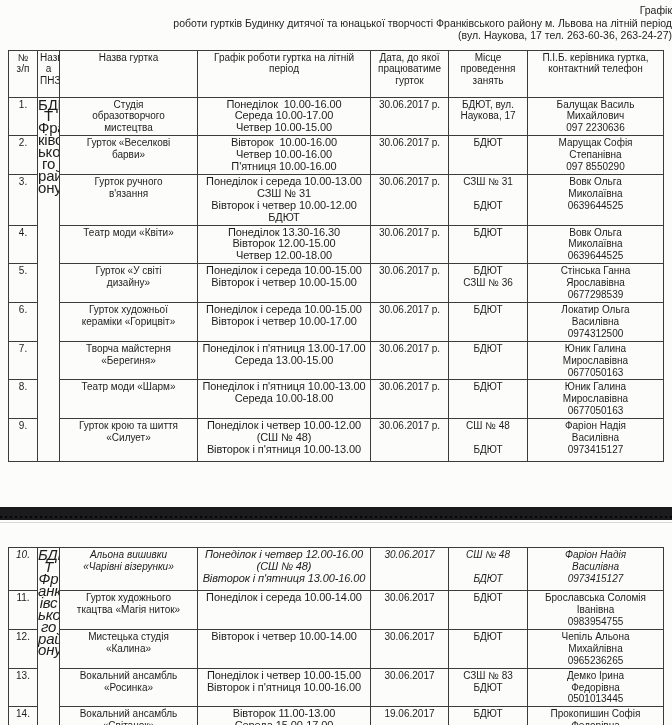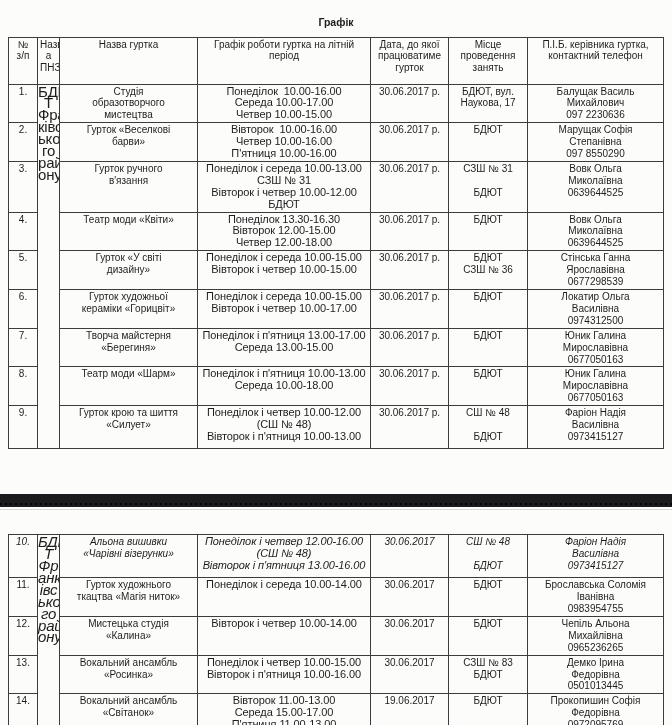--- a/index.html
+++ b/index.html
@@ -4,21 +4,21 @@
 <style>
   * { box-sizing: border-box; }
   html, body { margin: 0; padding: 0; }
   body {
     width: 672px; height: 725px; overflow: hidden;
     background: #fcfcfb;
     font-family: "Liberation Sans", "DejaVu Sans", sans-serif;
     color: #1d1d1d;
   }
   .page { width: 672px; height: 725px; overflow: hidden; position: relative; }
-  .title { text-align: center; font-size: 10.5px; line-height: 12.5px; padding-top: 16px; font-weight: bold; }
+  .title { text-align: right; font-size: 10.5px; line-height: 12.5px; padding-top: 4px; }
   table { border-collapse: collapse; table-layout: fixed; width: 655px; margin-left: 8px; }
   .t1 { margin-top: 8px; }
   th, td {
     border: 1px solid #3c3c3c;
     font-size: 10px; line-height: 11.9px; font-weight: normal;
     text-align: center; vertical-align: top;
     padding: 1px 2px; white-space: pre-line; overflow: hidden;
   }
   thead tr { height: 47px; }
   .cell-schedule { white-space: pre; font-size: 11px; letter-spacing: -0.1px; }
@@ -33,20 +33,22 @@
   .dotline { border-top: 1px solid #d9d9d6; margin-top: 2px; }
   .gap2 { height: 24px; }
 </style>
 </head>
 <body>
 
 <div class="page">
 
   <div class="title">
     <div>Графік</div>
+    <div>роботи гуртків Будинку дитячої та юнацької творчості Франківського району м. Львова на літній період</div>
+    <div>(вул. Наукова, 17  тел. 263-60-36, 263-24-27)</div>
   </div>
 
   <table class="t1">
     <colgroup>
       <col style="width:29px">
         <col style="width:22px">
         <col style="width:138px">
       <col style="width:173px">
         <col style="width:78px">
         <col style="width:79px">

